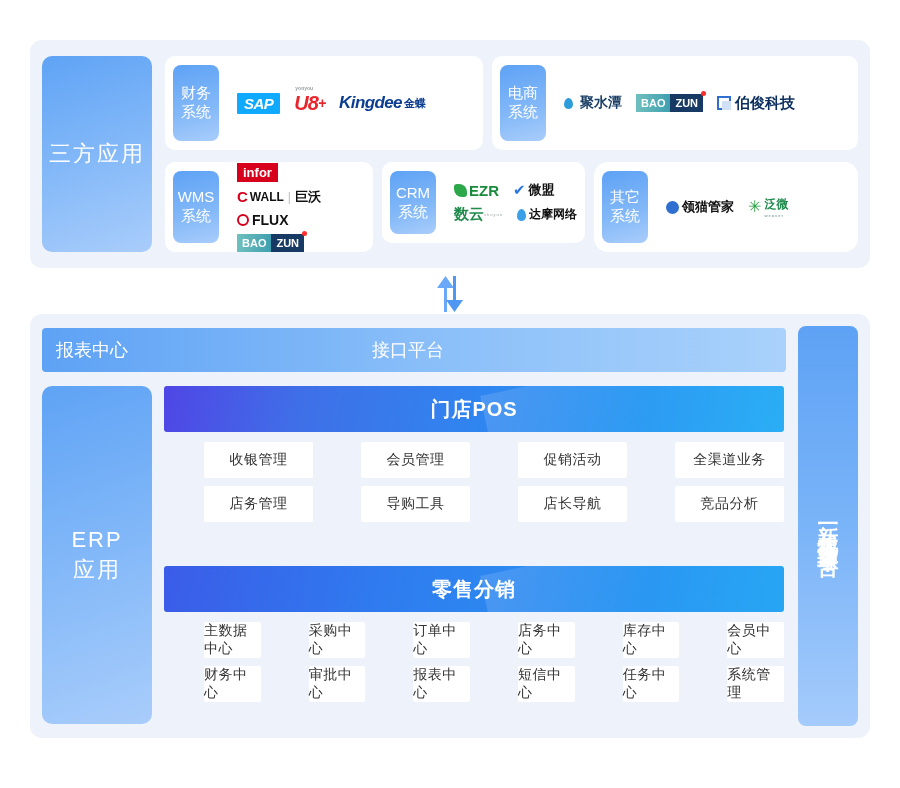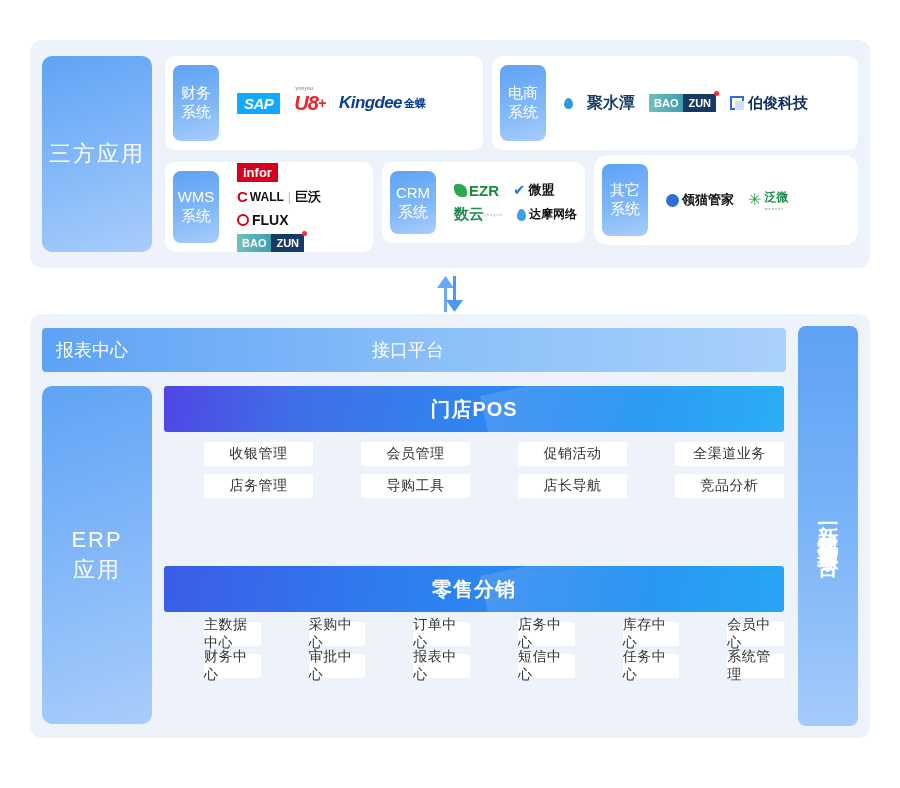--- a/index.html
+++ b/index.html
@@ -89,21 +89,21 @@
     align-items: center;
     gap: 6px 14px;
     padding: 4px 8px;
   }
   .group-logos.rows { align-content: center; }
 
   #card-finance  { left: 165px; top: 56px;  width: 318px; height: 94px; }
   #card-ecom     { left: 492px; top: 56px;  width: 366px; height: 94px; }
   #card-wms      { left: 165px; top: 162px; width: 208px; height: 90px; }
   #card-crm      { left: 382px; top: 162px; width: 203px; height: 81px; }
-  #card-other    { left: 594px; top: 155px; width: 264px; height: 90px; border-radius: 14px; }
+  #card-other    { left: 594px; top: 162px; width: 264px; height: 90px; border-radius: 14px; }
 
   
   .logo { display: inline-flex; align-items: center; white-space: nowrap; }
 
   .lg-sap {
     background: #0faaff;
     color: #fff;
     font-weight: 800;
     font-style: italic;
     font-size: 15px;
@@ -122,21 +122,21 @@
   .lg-cwall .c { color: #d6001c; font-size: 15px; font-weight: 900; }
   .lg-cwall .bar { color: #bbb; font-weight: 400; margin: 0 2px; }
   .lg-cwall .cn { font-size: 13px; }
   .lg-flux { color: #111; font-weight: 800; font-size: 14px; display: inline-flex; align-items: center; gap: 3px; }
   .lg-flux .ring { width: 12px; height: 12px; border-radius: 50%; border: 2.5px solid #d6001c; display: inline-block; }
   .lg-baozun { display: inline-flex; align-items: center; font-weight: 800; font-size: 11px; position: relative; }
   .lg-baozun .a { background: linear-gradient(90deg,#6fc0bd,#3f9fb0); color: #fff; padding: 3px 5px; }
   .lg-baozun .b { background: #163a63; color: #fff; padding: 3px 5px; }
   .lg-baozun .dot { position: absolute; right: -3px; top: -3px; width: 5px; height: 5px; border-radius: 50%; background: #ff2d2d; }
 
-  .lg-jushuitan { color: #1a3f66; font-weight: 800; font-size: 16px; display: inline-flex; gap: 14px; }
+  .lg-jushuitan { color: #1a3f66; font-weight: 800; font-size: 14px; display: inline-flex; gap: 7px; }
   .lg-jushuitan .drop { width: 9px; height: 11px; background: #2d9cdb; border-radius: 50% 50% 50% 50% / 60% 60% 40% 40%; display:inline-block; }
   .lg-bojun { color: #0a2d5e; font-weight: 700; font-size: 15px; display: inline-flex; align-items: center; gap: 4px; }
   .lg-bojun .sq { width: 14px; height: 14px; border: 2px solid #2f6fd0; position: relative; }
   .lg-bojun .sq::after { content:""; position:absolute; left:3px; top:3px; width:9px; height:9px; background:#cfe0f7; }
 
   .lg-ezr { color: #1b8a3c; font-weight: 800; font-size: 15px; display: inline-flex; align-items: center; gap: 2px; }
   .lg-ezr .leaf { width: 13px; height: 13px; background: #2aa84a; border-radius: 3px 8px 3px 8px; display:inline-block; }
   .lg-weimob { color: #111; font-weight: 800; font-size: 13px; display: inline-flex; align-items: center; gap: 3px; }
   .lg-weimob .v { color: #2775e8; font-size: 15px; font-weight: 900; }
   .lg-shuyun { color: #1f8b4c; font-weight: 800; font-size: 15px; }
@@ -205,21 +205,21 @@
     width: 42%; height: 180%;
     background: linear-gradient(115deg, rgba(255,255,255,.14), rgba(255,255,255,0) 62%);
     transform: rotate(-12deg);
   }
 
   .tile-grid { display: grid; gap: 8px; margin-top: 10px; }
   .tile-grid.cols-4 { grid-template-columns: repeat(4, 1fr); }
   .tile-grid.cols-6 { grid-template-columns: repeat(6, 1fr); }
   .tile {
     background: #ffffff;
-    height: 24px;
+    height: 36px;
     border-radius: 2px;
     display: flex;
     align-items: center;
     justify-content: center;
     font-size: 14px;
     color: #333333;
     letter-spacing: 0.5px;
     margin-left: 40px;
   }
 </style>

